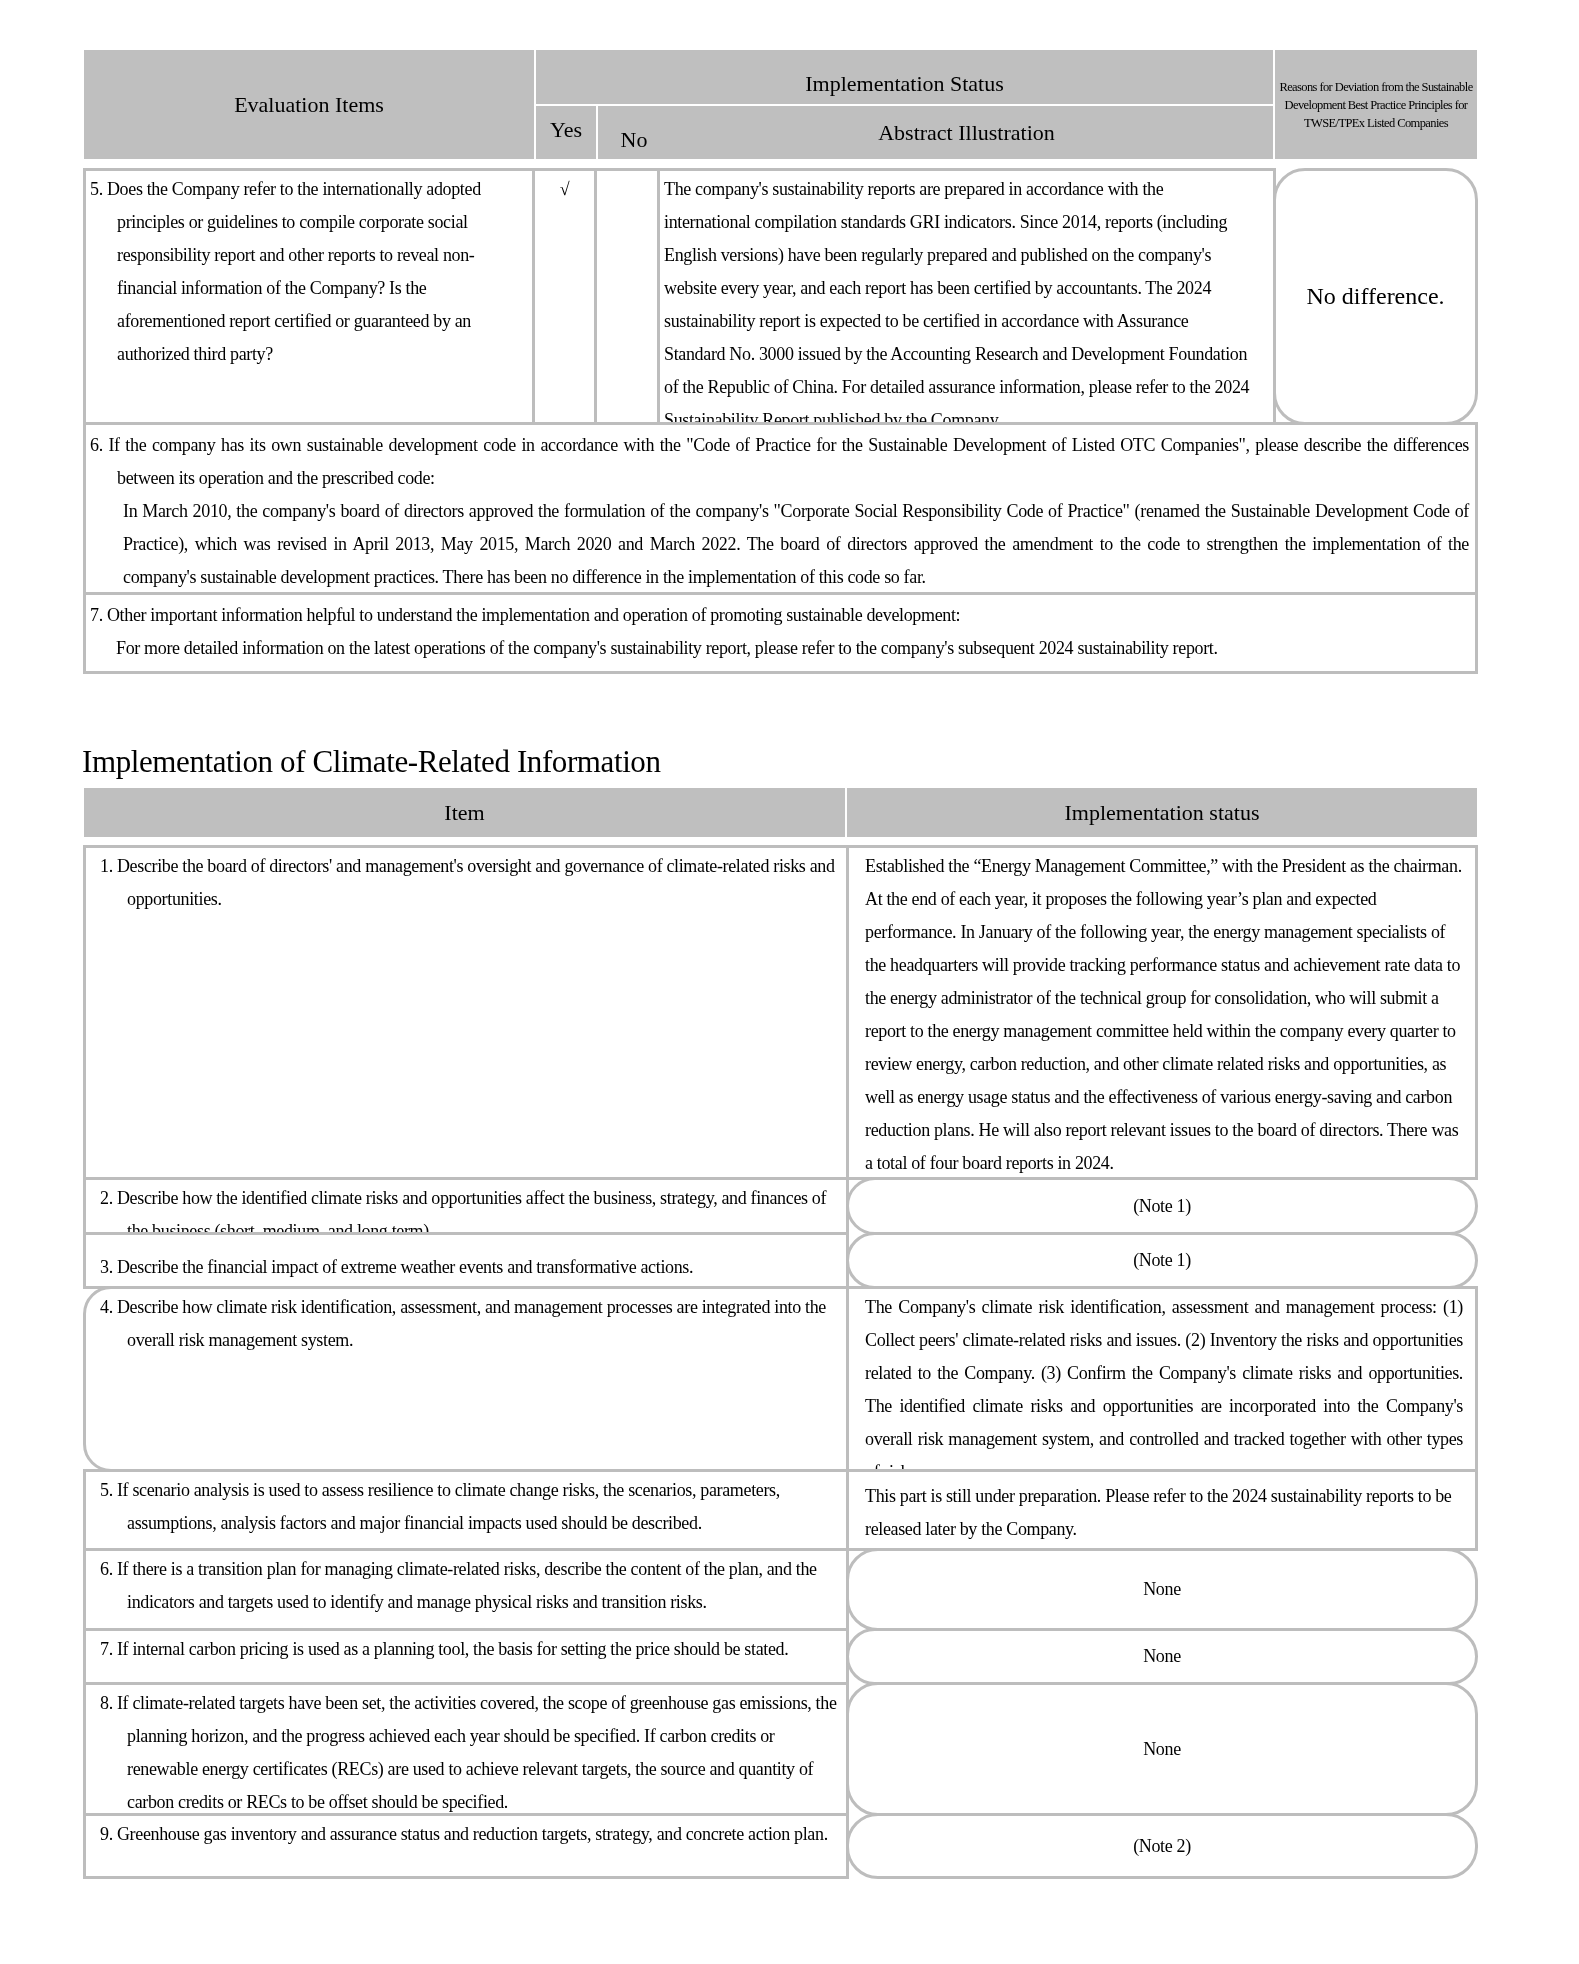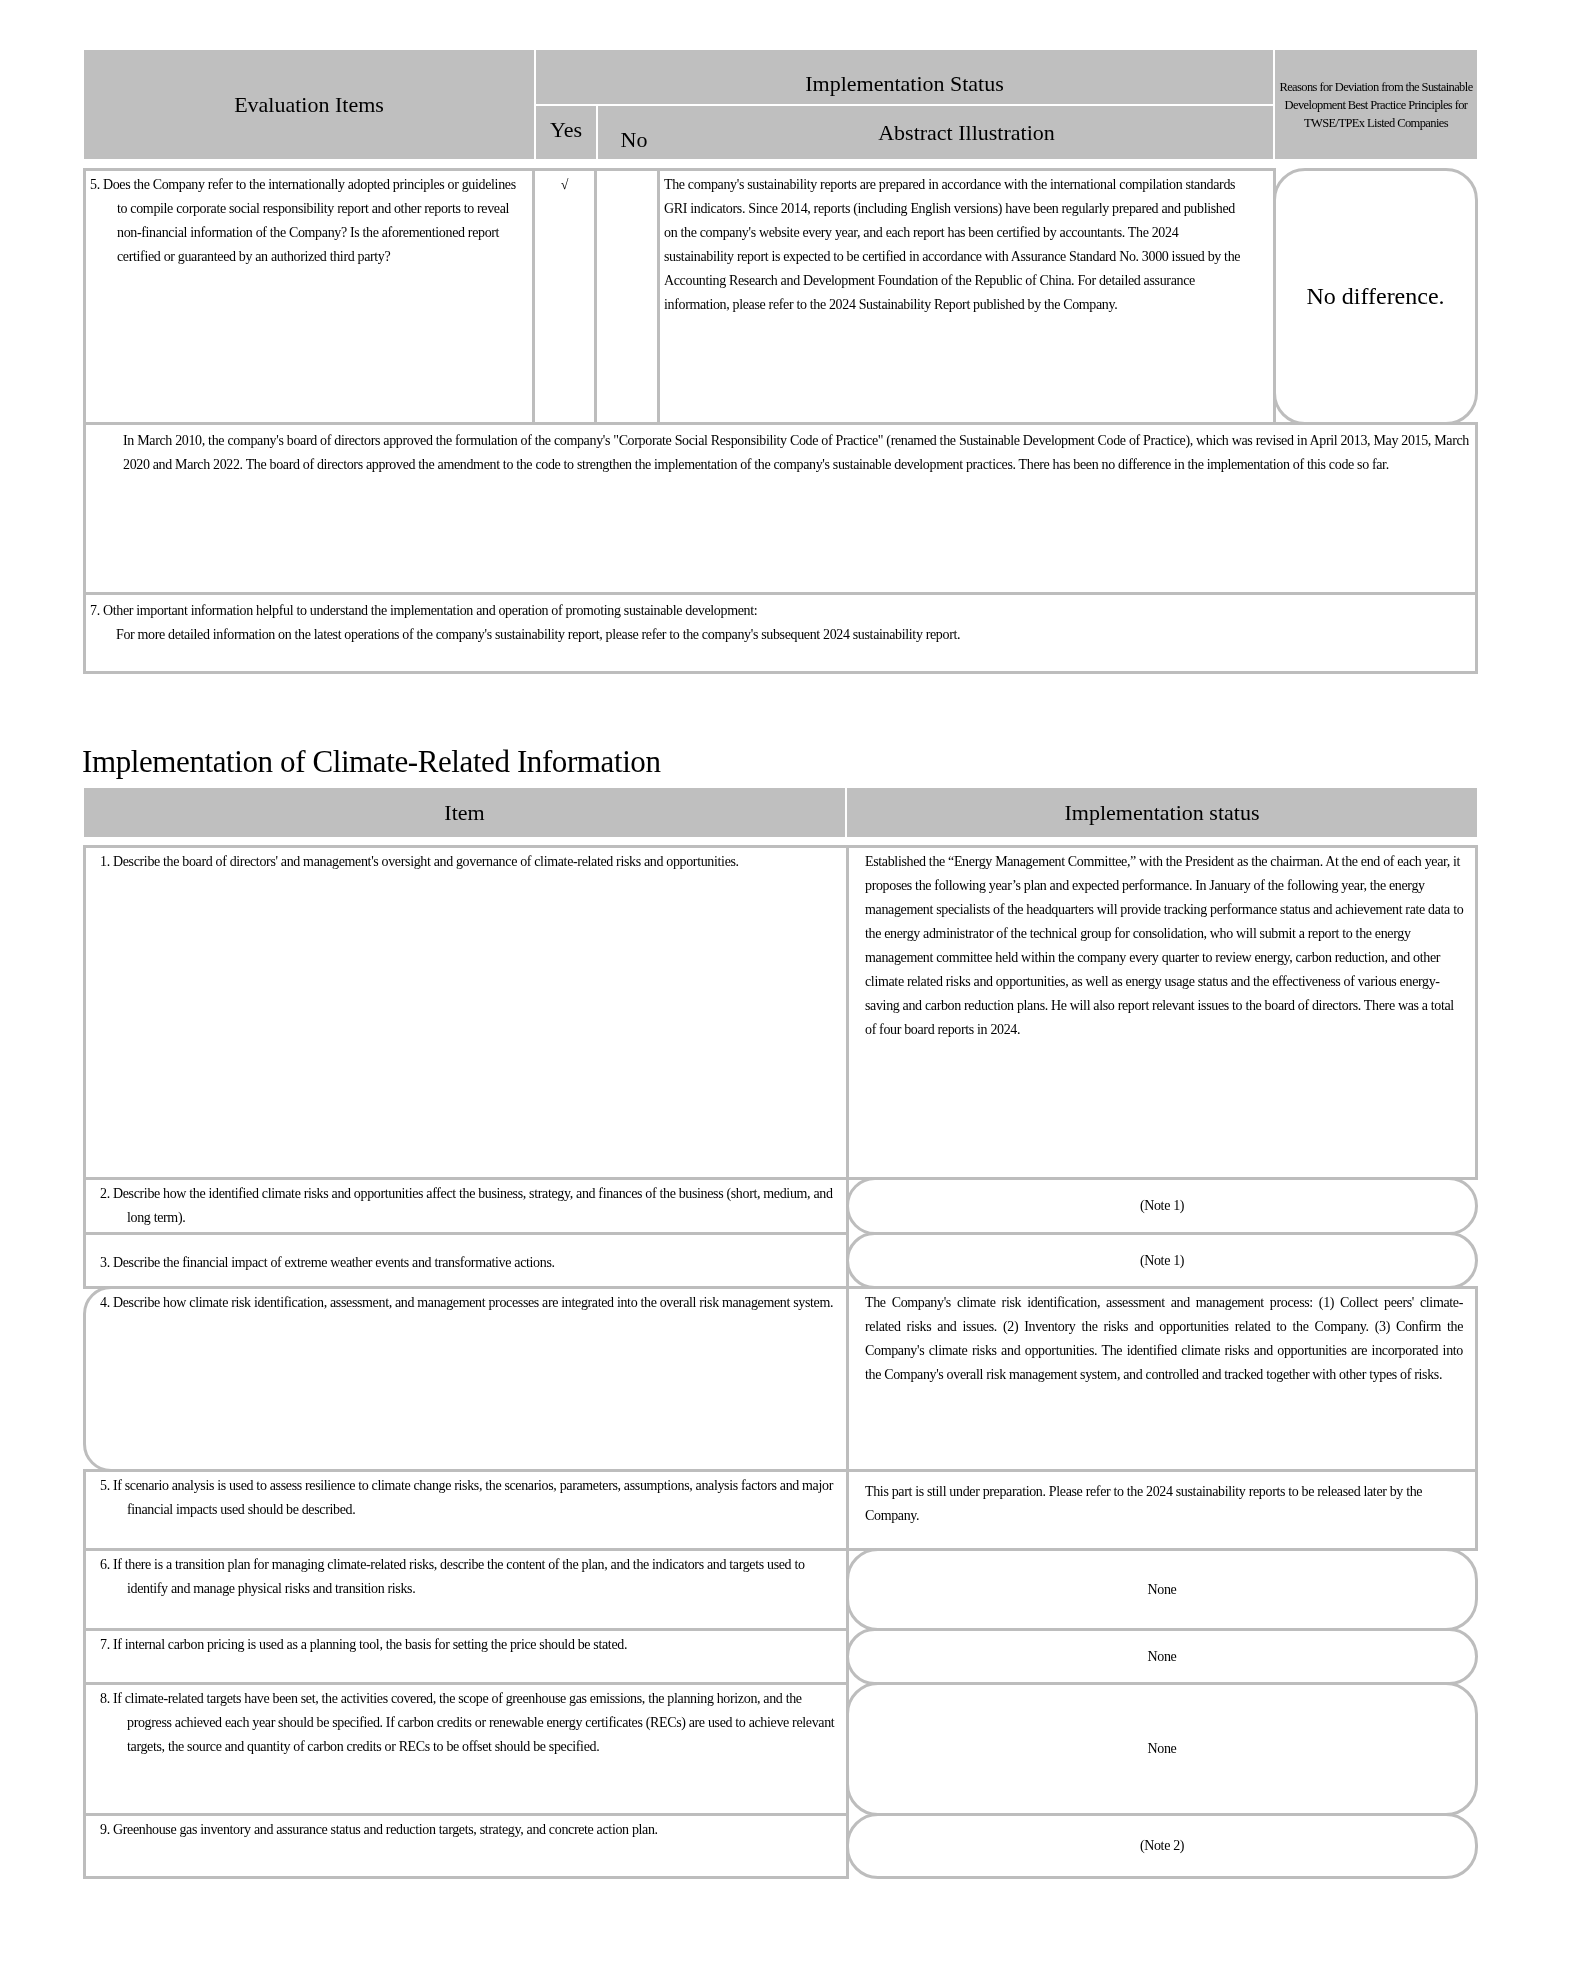--- a/index.html
+++ b/index.html
@@ -4,21 +4,21 @@
 <style>
   html, body { margin: 0; padding: 0; background: #ffffff; }
   body {
     width: 1579px; height: 1964px; position: relative; overflow: hidden;
     font-family: "Liberation Serif", "DejaVu Serif", serif;
     color: #000;
   }
   .abs { position: absolute; box-sizing: border-box; }
   .hdr { background: #bfbfbf; text-align: center; display: flex; align-items: center; justify-content: center; }
   .cell { border: 3px solid #bdbdbd; background: #fff; }
-  .txt { font-size: 14px; line-height: 24px; letter-spacing: -0.35px; }
+  .txt { font-size: 18px; line-height: 33px; letter-spacing: -0.35px; }
   .hang { padding-left: 27px; text-indent: -27px; }
   .just { text-align: justify; }
   .center-v { display: flex; align-items: center; justify-content: center; text-align: center; border-radius: 32px; }
 </style>
 </head>
 <body>
 
 <div class="abs hdr" style="left:84px; top:50px; width:450px; height:109px; font-size:22px;">
   <span>Evaluation Items</span>
 </div>
@@ -48,20 +48,21 @@
   <span></span>
 </div>
 <div class="abs cell txt" style="left:657px; top:168px; width:619px; height:257px; padding:2px 22px 0 4px;">
   <div>The company's sustainability reports are prepared in accordance with the international compilation standards GRI indicators. Since 2014, reports (including English versions) have been regularly prepared and published on the company's website every year, and each report has been certified by accountants. The 2024 sustainability report is expected to be certified in accordance with Assurance Standard No. 3000 issued by the Accounting Research and Development Foundation of the Republic of China. For detailed assurance information, please refer to the 2024 Sustainability Report published by the Company.</div>
 </div>
 <div class="abs cell center-v" style="left:1273px; top:168px; width:205px; height:257px; font-size:24px;">
   <span>No difference.</span>
 </div>
 
 <div class="abs cell txt just" style="left:83px; top:422px; width:1395px; height:173px; padding:4px 6px 0 4px;">
+  <div class="hang just">6. If the company has its own sustainable development code in accordance with the "Code of Practice for the Sustainable Development of Listed OTC Companies", please describe the differences between its operation and the prescribed code:</div>
   <div class="just" style="padding-left:33px; text-indent:0;">In March 2010, the company's board of directors approved the formulation of the company's "Corporate Social Responsibility Code of Practice" (renamed the Sustainable Development Code of Practice), which was revised in April 2013, May 2015, March 2020 and March 2022. The board of directors approved the amendment to the code to strengthen the implementation of the company's sustainable development practices. There has been no difference in the implementation of this code so far.</div>
 </div>
 
 <div class="abs cell txt" style="left:83px; top:592px; width:1395px; height:82px; padding:4px 6px 0 4px;">
   <div>7. Other important information helpful to understand the implementation and operation of promoting sustainable development:</div>
   <div class="just" style="padding-left:26px;">For more detailed information on the latest operations of the company's sustainability report, please refer to the company's subsequent 2024 sustainability report.</div>
 </div>
 
 <div class="abs" style="left:82px; top:744px; font-size:31px; letter-spacing:-0.4px; white-space:nowrap;">Implementation of Climate-Related Information</div>
 

